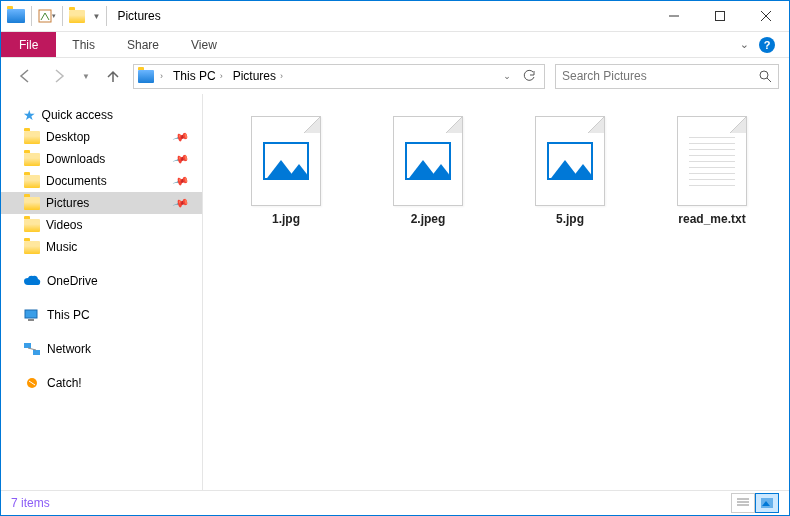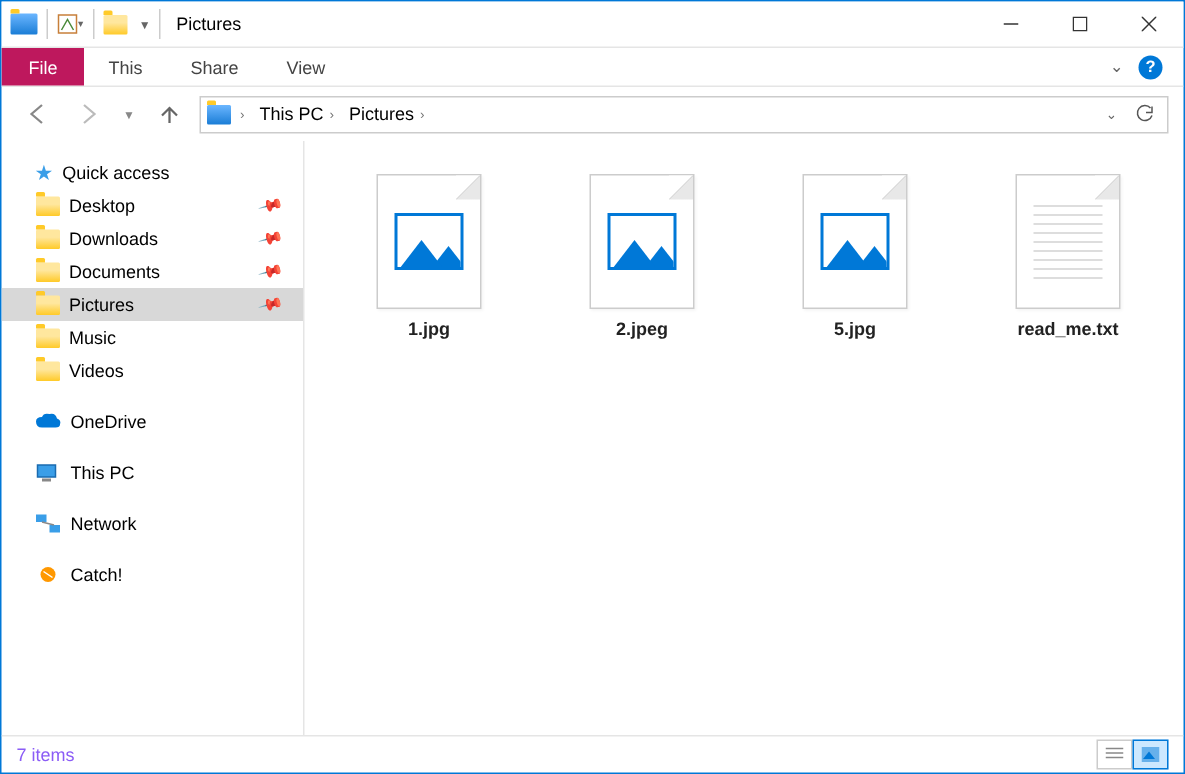--- a/index.html
+++ b/index.html
@@ -142,20 +142,29 @@
     <div class="addr-ctrl">
       <div class="ic" style="font-size:9px">⌄</div>
       <div class="ic">
           <svg width="14" height="14">
             <path d="M11 3 A5 5 0 1 0 12 8" fill="none" stroke="#555"></path>
             <path d="M12 2 L12 6 L8 6" fill="none" stroke="#555"></path>
           </svg>
         </div>
     </div>
   </div>
+  <div class="search-box">
+    <input placeholder="Search Pictures" style="">
+    <span class="mag">
+        <svg width="14" height="14">
+          <circle cx="6" cy="6" r="4" fill="none" stroke="#555"></circle>
+          <line x1="9" y1="9" x2="13" y2="13" stroke="#555"></line>
+        </svg>
+      </span>
+  </div>
 </div>
 
 <div class="main">
   <div class="sidebar">
     <div class="side-group">
       <div class="side-item">
         <span class="star-ic">★</span>
         <span>Quick access</span>
       </div>
       <div id="quick-items">
@@ -184,27 +193,27 @@
             <span>
               <div class="folder-ic"></div>
             </span>
     <span>Pictures</span>
     <span class="pin">📌</span>
           </div>
           <div class="side-item child">
             <span>
               <div class="folder-ic"></div>
             </span>
+    <span>Videos</span>
+    </div>
+          <div class="side-item child">
+            <span>
+              <div class="folder-ic"></div>
+            </span>
     <span>Music</span>
-    </div>
-          <div class="side-item child">
-            <span>
-              <div class="folder-ic"></div>
-            </span>
-    <span>Videos</span>
     </div>
         </div>
     </div>
     <div id="root-items">
         <div class="side-group">
           <div class="side-item">
     <span>
               <svg width="18" height="14">
                 <path d="M5 11 Q1 11 1 7 Q1 4 5 4 Q6 1 10 2 Q14 1 15 5 Q18 6 17 9 Q17 11 14 11 Z" fill="#0078d7"></path>
               </svg>

